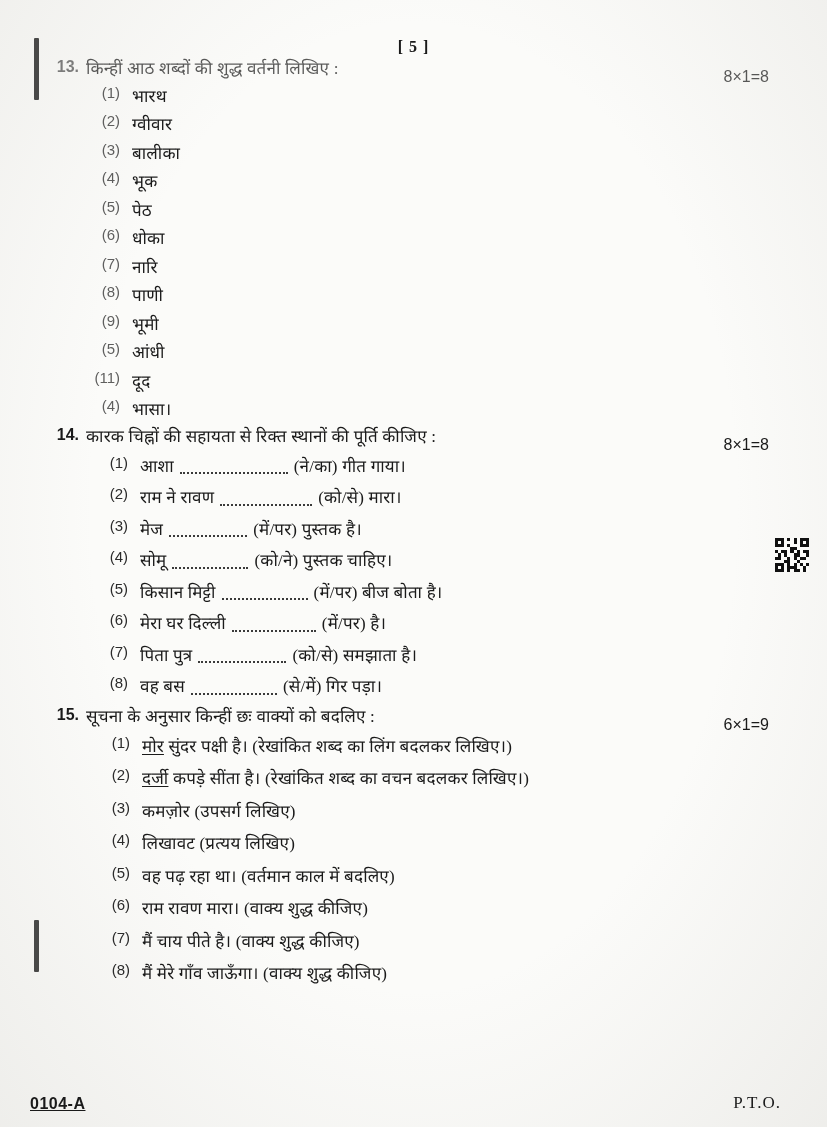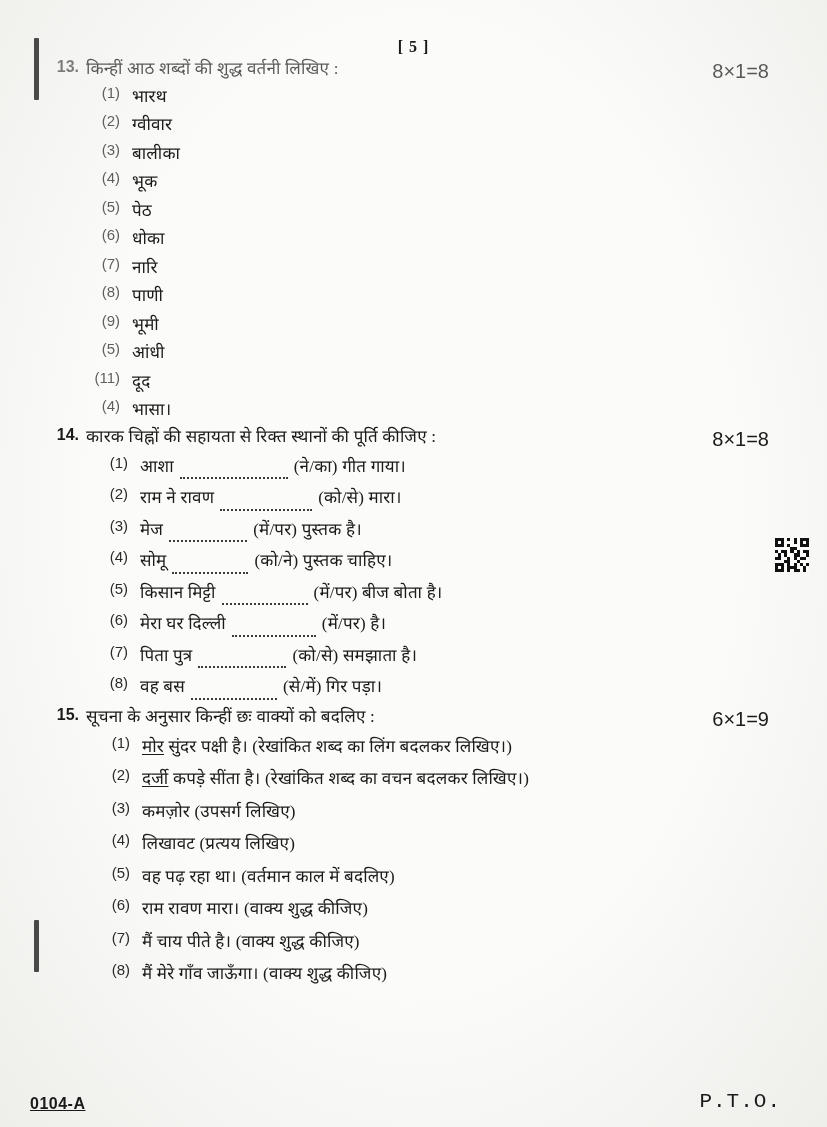--- a/index.html
+++ b/index.html
@@ -75,22 +75,22 @@
   }
   .qtext {
     font-size: 17px;
     line-height: 1.35;
     letter-spacing: .2px;
     flex: 1 1 auto;
   }
   .marks {
     position: absolute;
     right: 6px;
-    top: 2px;
-    font-size: 20px;
+    top: 10px;
+    font-size: 16px;
     font-family: "Liberation Sans", sans-serif;
     white-space: nowrap;
   }
 
   ol.items {
     list-style: none;
     margin: 4px 0 0 0;
     padding: 0;
   }
   ol.items > li {
@@ -117,21 +117,21 @@
   
   #q13-list { margin-top: 3px; margin-left: 36px; }
   #q13-list > li { margin-bottom: 3px; }
   #q13-list .idx { flex-basis: 44px; width: 44px; opacity: .75; }
   #q13-list .itxt { font-size: 17px; }
 
   
   #q14-list { margin-top: 5px; margin-left: 42px; }
   #q14-list > li { margin-bottom: 6px; }
   #q14-list .idx { flex-basis: 46px; width: 46px; }
-  #q14-list .itxt { display: inline-flex; align-items: flex-end; gap: 0; flex-wrap: nowrap; }
+  #q14-list .itxt { display: inline-flex; align-items: center; gap: 0; flex-wrap: nowrap; }
   .dots {
     display: inline-block;
     border-bottom: 2px dotted #3a3a3a;
     margin: 0 6px 0 6px;
     height: 13px;
     vertical-align: baseline;
   }
 
   
   #q15-list { margin-top: 5px; margin-left: 40px; }
@@ -151,22 +151,22 @@
     align-items: flex-end;
   }
   .code {
     font-size: 16px;
     font-family: "Liberation Sans", sans-serif;
     font-weight: 600;
     letter-spacing: .5px;
     text-decoration: underline;
   }
   .pto {
-    font-size: 21px;
-    font-family: Liberation Mono, monospace;
+    font-size: 17px;
+    font-family: Liberation Serif, serif;
     letter-spacing: 1px;
   }
 
   
   .qr {
     position: absolute;
     right: 18px;
     top: 538px;
     width: 34px;
     height: 34px;

